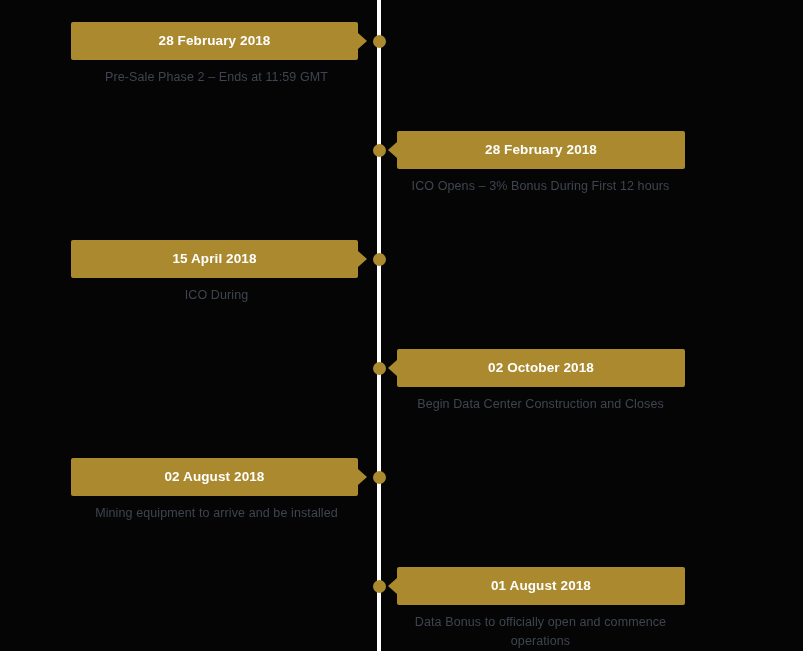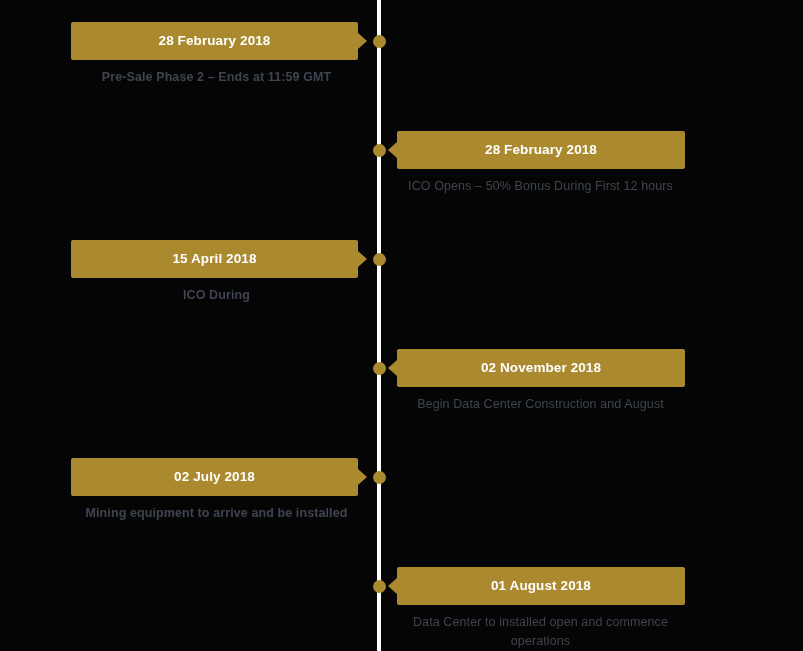--- a/index.html
+++ b/index.html
@@ -91,21 +91,21 @@
   
   .desc {
     position: absolute;
     top: 46px;
     text-align: center;
     color: #3f4550;
     font-size: 12.5px;
     line-height: 19px;
     letter-spacing: .1px;
   }
-  .tl-row.left .desc  { left: 71px;  width: 291px; font-weight: bold; }
+  .tl-row.left .desc  { left: 71px;  width: 291px; }
   .tl-row.right .desc { left: 393px; width: 295px; }
 </style>
 </head>
 <body>
 
 <div id="page">
 
   <div class="spine"></div>
 
   <div id="rows">
@@ -116,49 +116,49 @@
         <div class="arrow"></div>
         <div class="dot"></div>
         <div class="desc">Pre-Sale Phase 2 – Ends at 11:59 GMT</div>
       </div>
       <div class="tl-row right" style="top: 131px;">
         <div class="card">
           <div class="card-label">28 February 2018</div>
         </div>
         <div class="arrow"></div>
         <div class="dot"></div>
-        <div class="desc">ICO Opens – 50% Bonus During First 12 hours</div>
+        <div class="desc">ICO Opens – 3% Bonus During First 12 hours</div>
       </div>
       <div class="tl-row left" style="top: 240px;">
         <div class="card">
           <div class="card-label">15 April 2018</div>
         </div>
         <div class="arrow"></div>
         <div class="dot"></div>
         <div class="desc">ICO During</div>
       </div>
       <div class="tl-row right" style="top: 349px;">
         <div class="card">
-          <div class="card-label">02 November 2018</div>
+          <div class="card-label">02 October 2018</div>
         </div>
         <div class="arrow"></div>
         <div class="dot"></div>
-        <div class="desc">Begin Data Center Construction and August</div>
+        <div class="desc">Begin Data Center Construction and Closes</div>
       </div>
       <div class="tl-row left" style="top: 458px;">
         <div class="card">
-          <div class="card-label">02 July 2018</div>
+          <div class="card-label">02 August 2018</div>
         </div>
         <div class="arrow"></div>
         <div class="dot"></div>
         <div class="desc">Mining equipment to arrive and be installed</div>
       </div>
       <div class="tl-row right" style="top: 567px;">
         <div class="card">
           <div class="card-label">01 August 2018</div>
         </div>
         <div class="arrow"></div>
         <div class="dot"></div>
-        <div class="desc">Data Center to installed open and commence operations</div>
+        <div class="desc">Data Bonus to officially open and commence operations</div>
       </div>
     </div>
 
 </div>
 
 </body></html>

